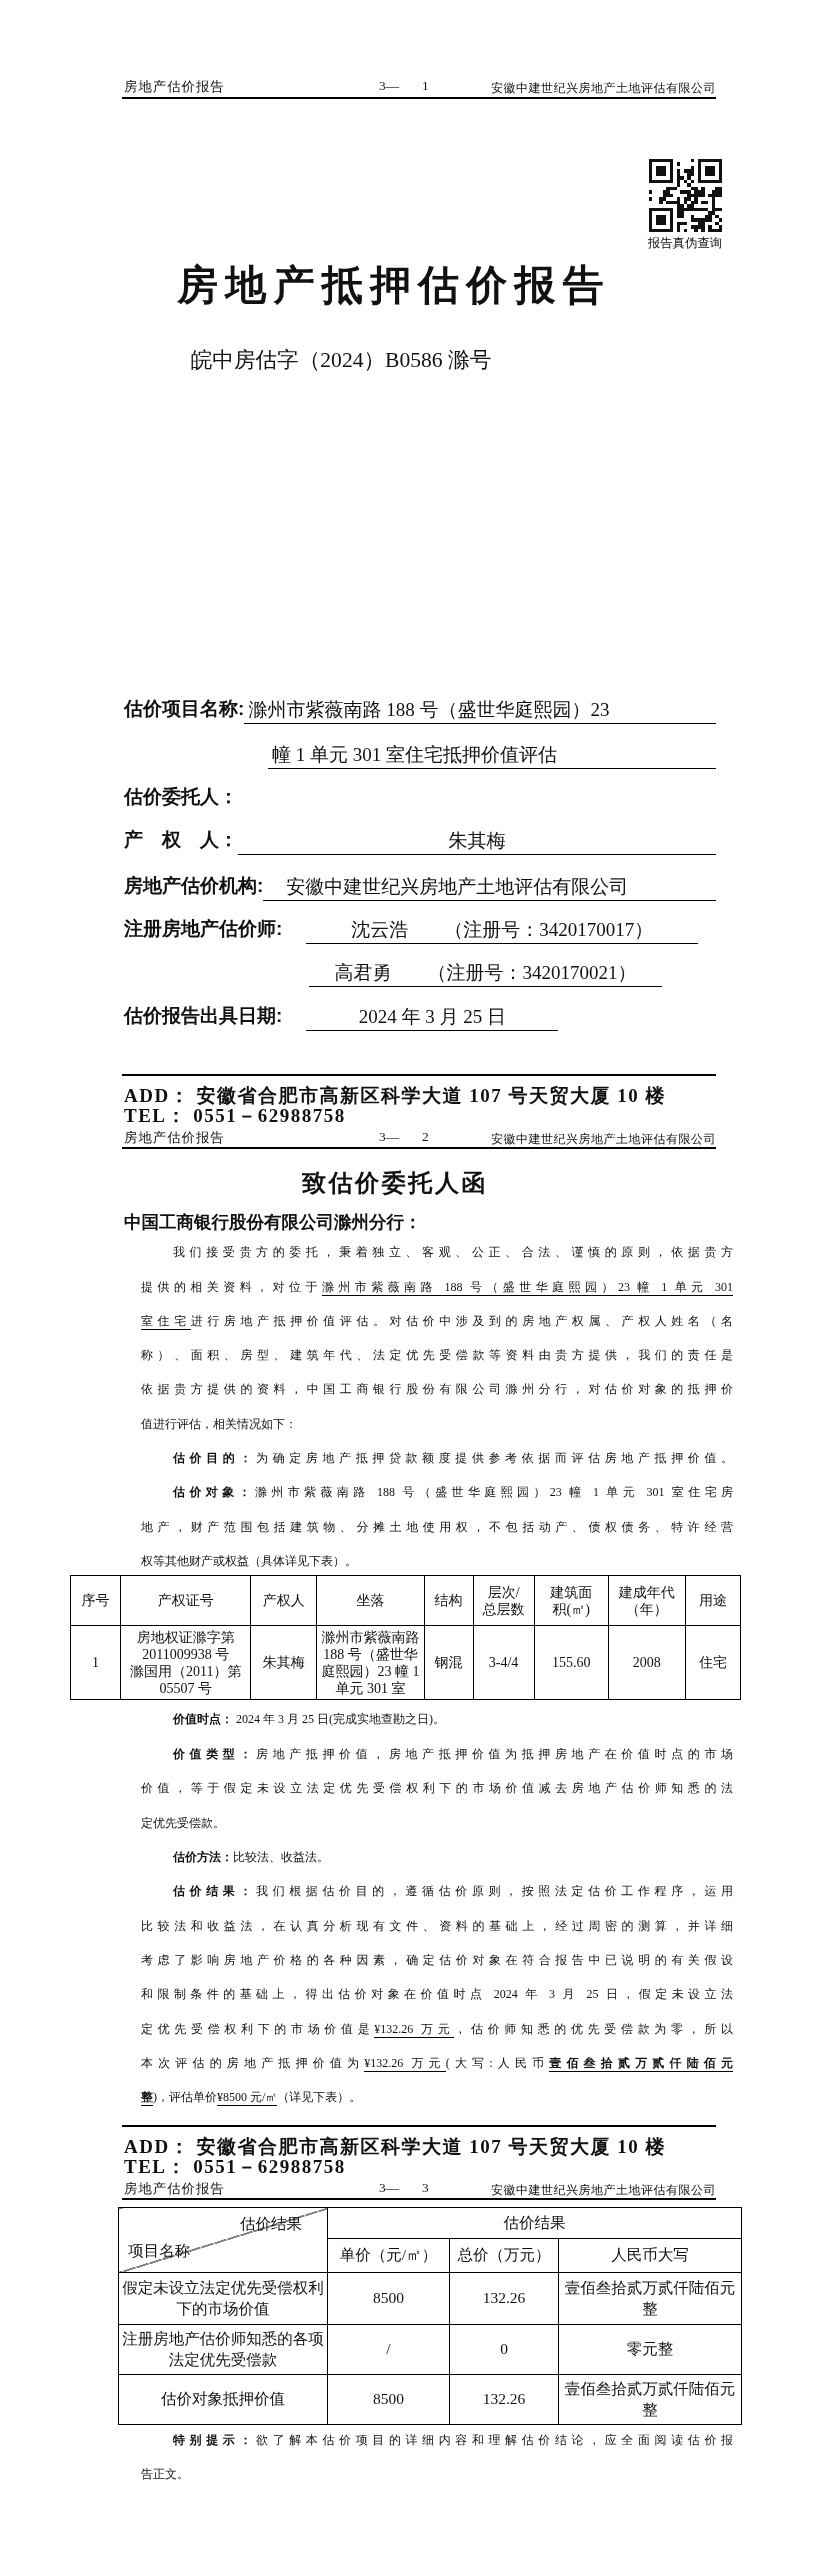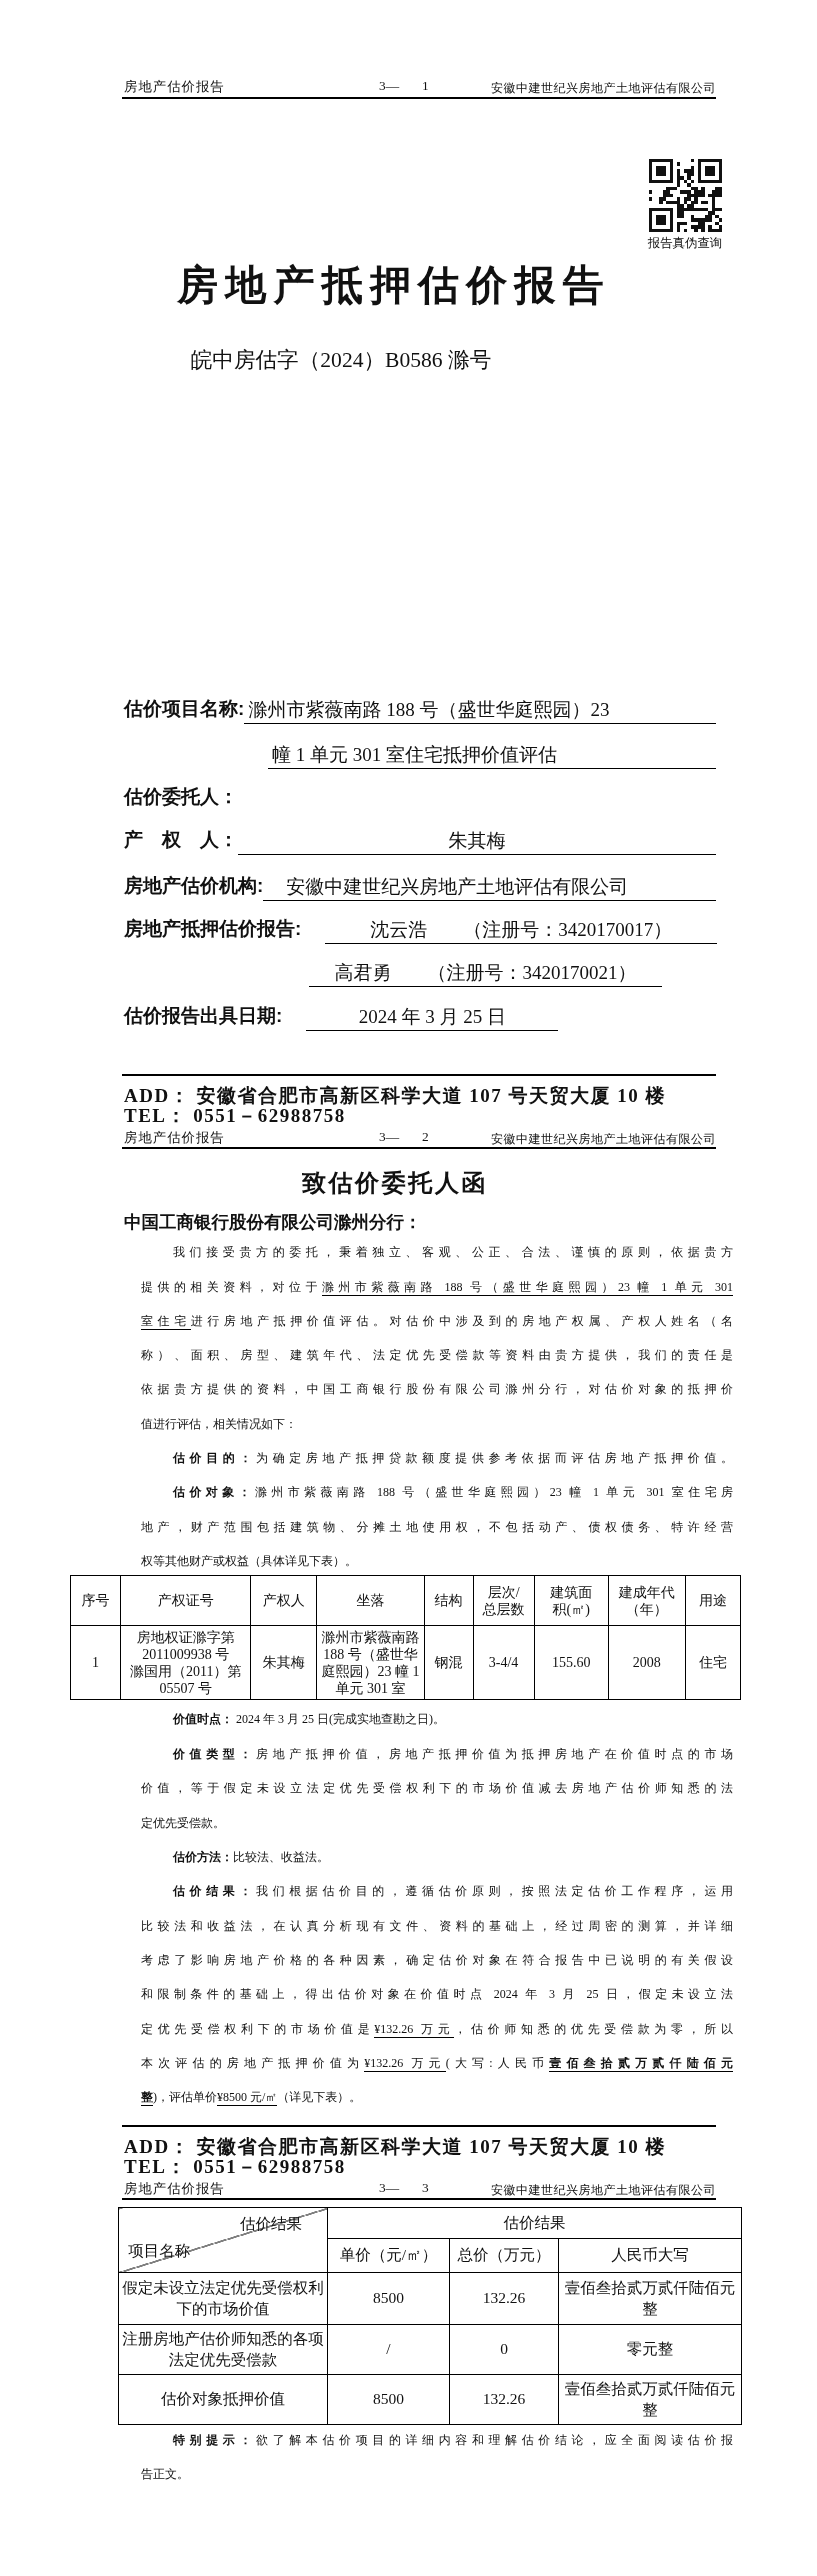--- a/index.html
+++ b/index.html
@@ -323,21 +323,21 @@
         <span>朱其梅</span>
       </span>
   </div>
   <div class="abs field" style="top:873px">
     <span class="f-label">房地产估价机构:</span>
     <span class="f-line left" style="padding-left:23px">
         <span>安徽中建世纪兴房地产土地评估有限公司</span>
       </span>
   </div>
   <div class="abs field" style="top:916px">
-    <span class="f-label">房地产抵押估价报告:</span>
+    <span class="f-label">注册房地产估价师:</span>
     <span class="f-sp" style="width:24px"></span>
     <span class="f-line fix" style="width:392px">
         <span>沈云浩</span>
         <span class="f-note">（注册号：3420170017）</span>
       </span>
   </div>
   <div class="abs field" style="top:959px">
     <span class="f-sp" style="width:185px"></span>
     <span class="f-line fix" style="width:353px">
         <span>高君勇</span>

